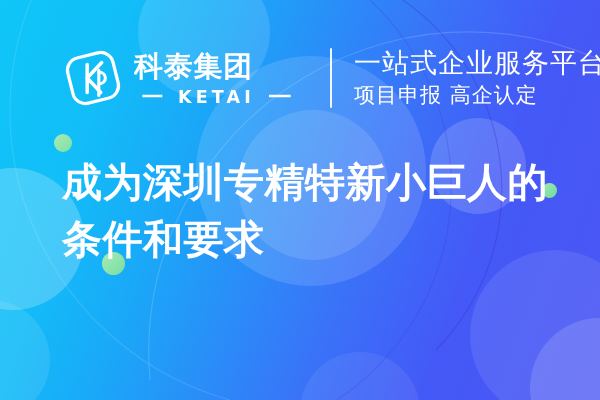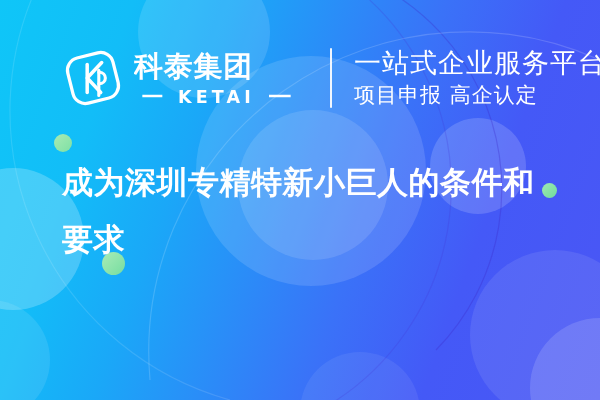--- a/index.html
+++ b/index.html
@@ -199,21 +199,21 @@
     font-family: "DejaVu Serif", "Liberation Serif", serif;
   }
 
   
   .title {
     position: absolute;
     left: 62px;
     top: 154px;
     width: 486px;
     color: #ffffff;
-    font-size: 31px;
+    font-size: 40px;
     line-height: 57px;
     font-weight: bold;
     letter-spacing: 0.5px;
     font-family: "DejaVu Sans", "Liberation Sans", sans-serif;
   }
 </style>
 </head>
 <body>
 
 <div id="banner">

